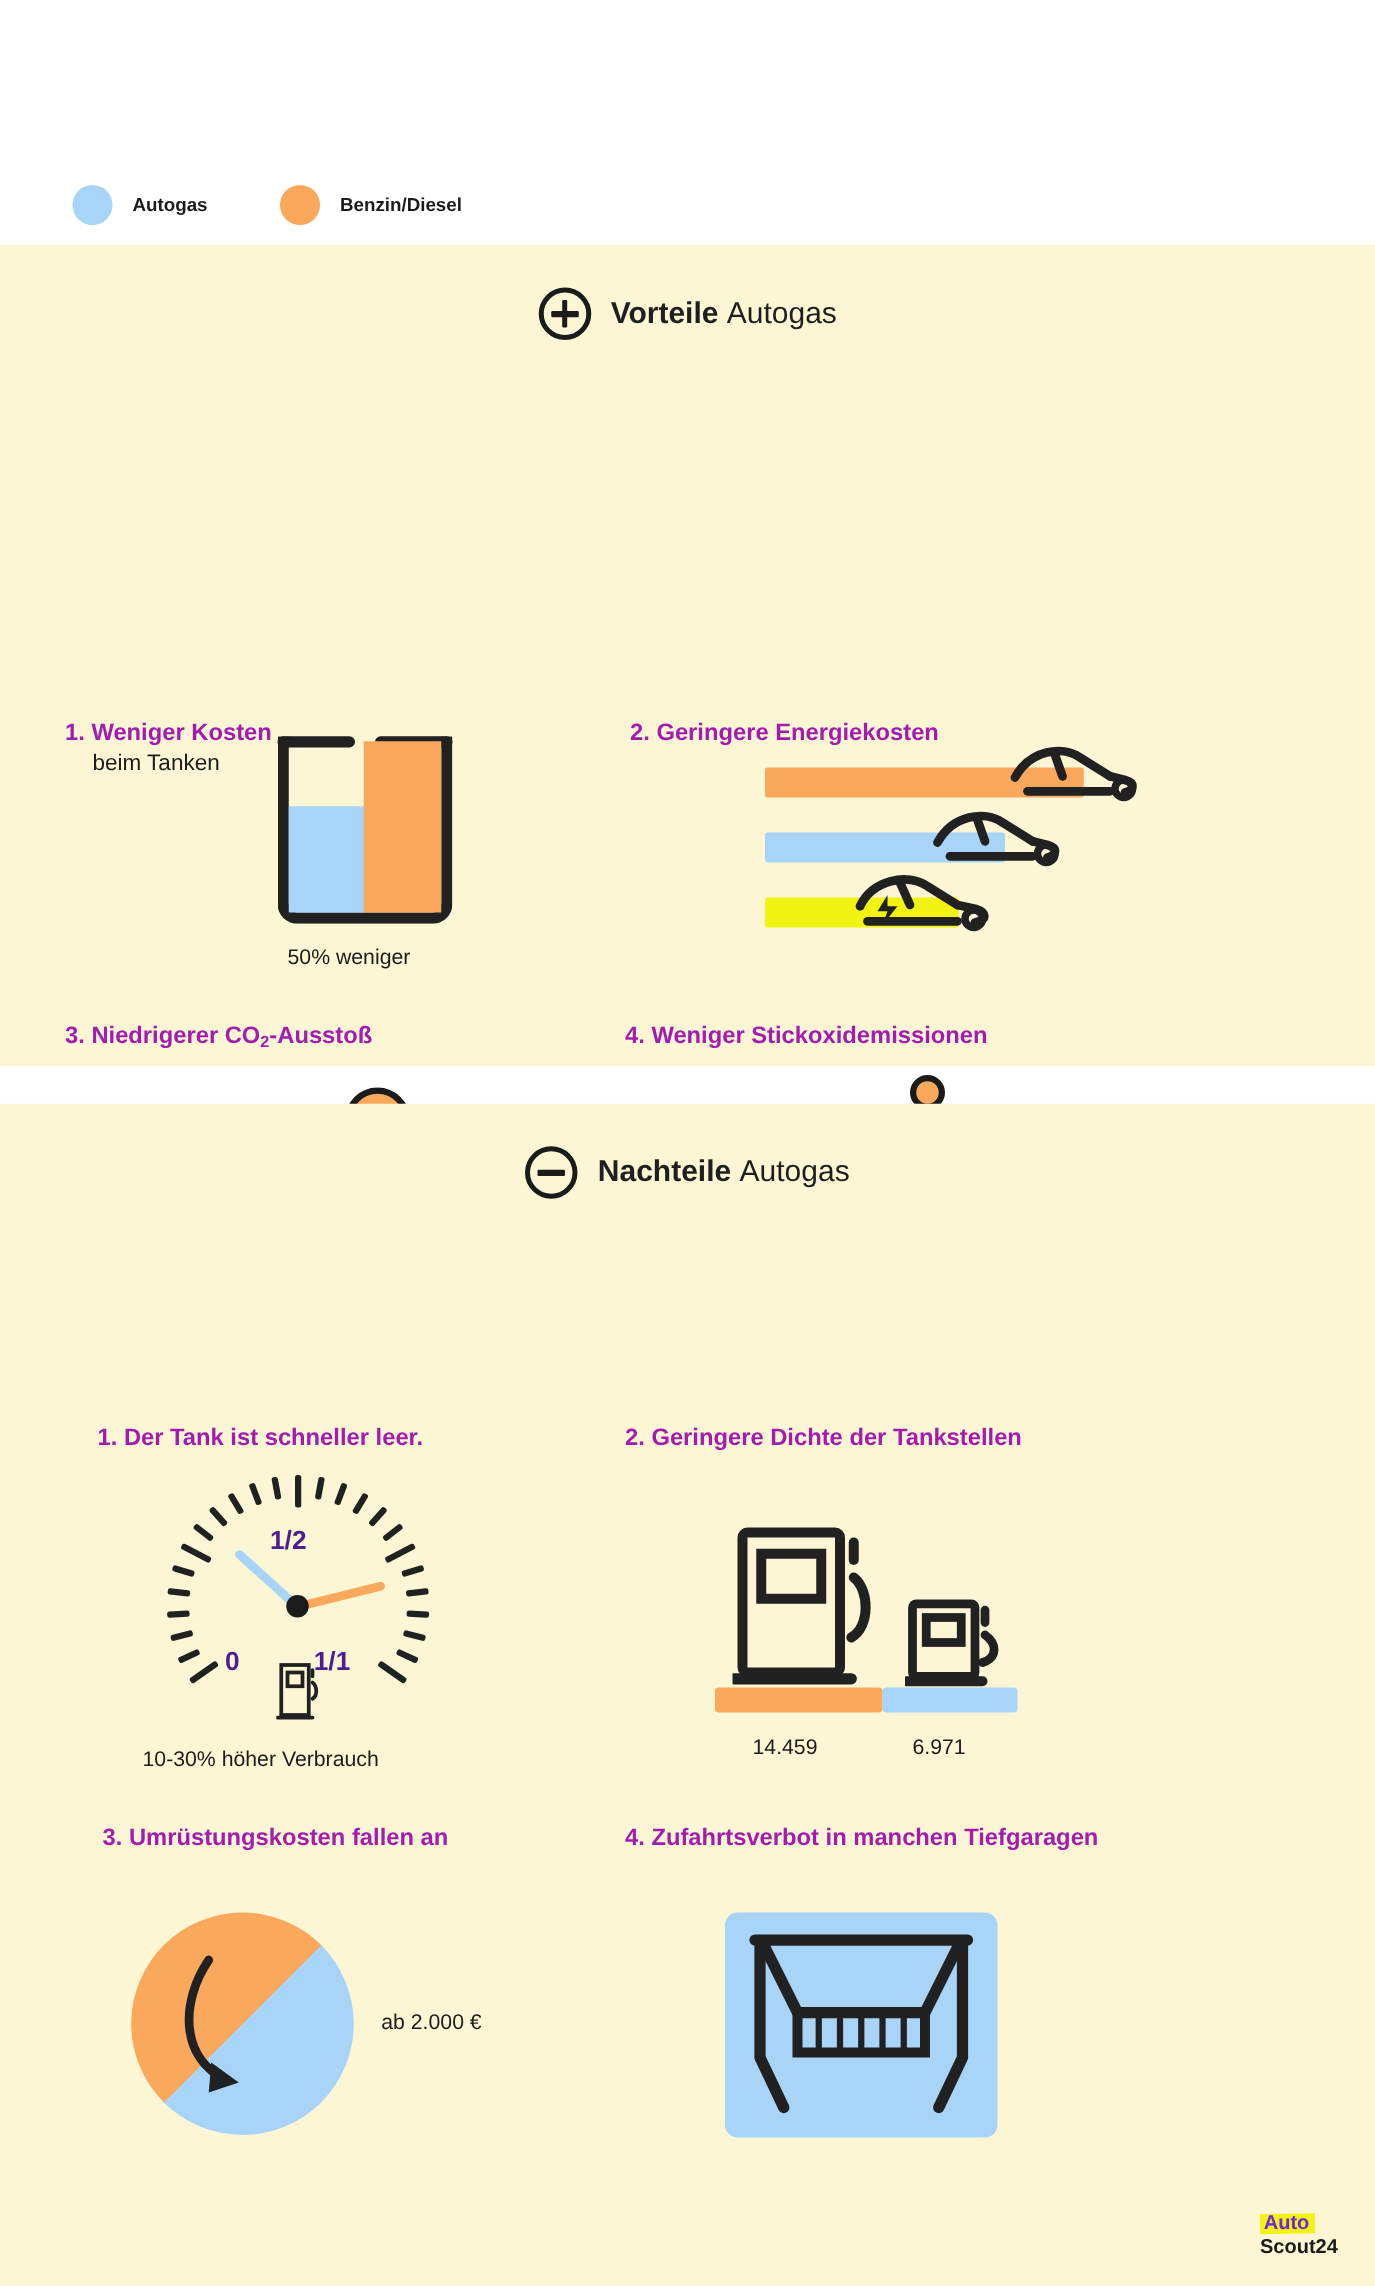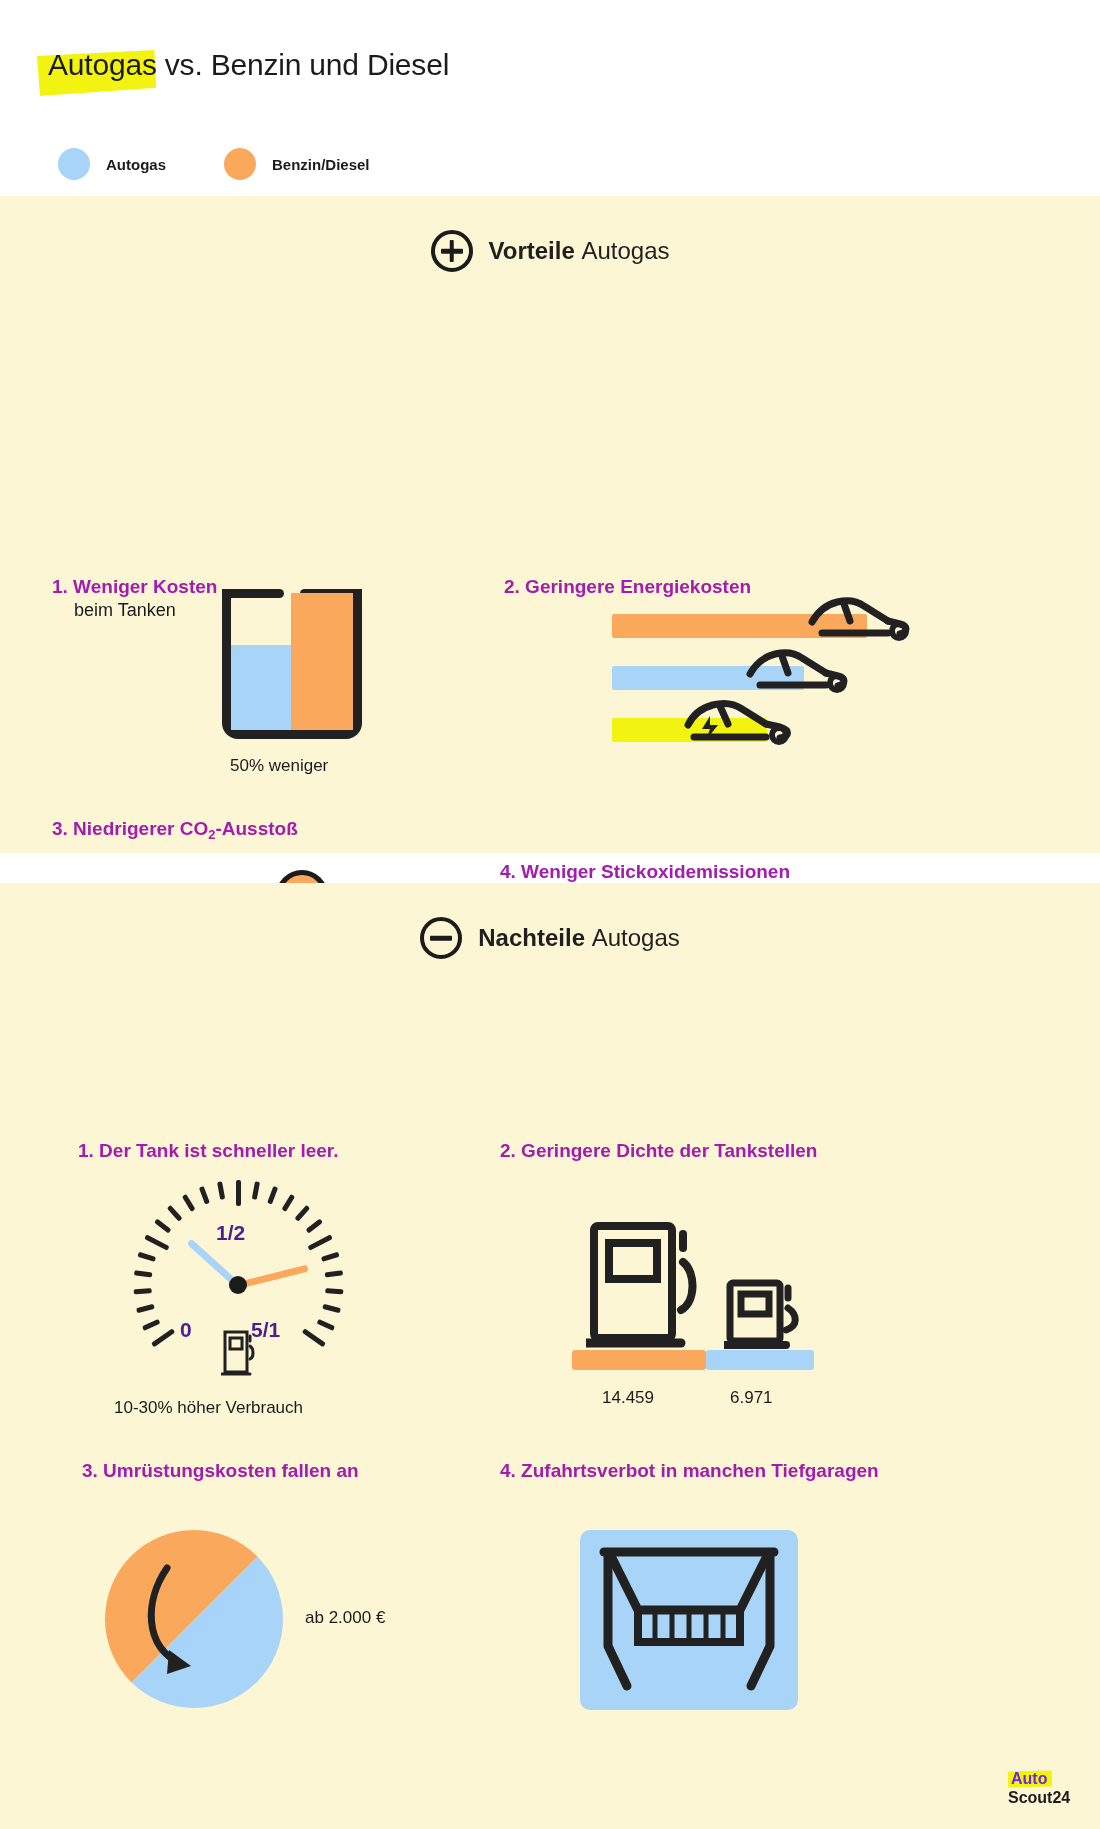--- a/index.html
+++ b/index.html
@@ -92,21 +92,21 @@
   .bar.yellow { background:#f3f312; width: 155px; top: 0; }
   .carIcon { position: absolute; top: -26px; }
 
   
   #p3 { left: 52px; top: 622px; width: 430px; }
   .co2-art { position: absolute; left: 90px; top: 50px; width: 300px; height: 180px; }
   .bubble { position: absolute; border-radius: 50%; border: 5px solid #1b1b1b; }
   #p3 .value-label { position: absolute; left: 32px; top: 118px; }
 
   
-  #p4 { left: 500px; top: 622px; width: 560px; margin-top: 43px; }
+  #p4 { left: 500px; top: 622px; width: 560px; }
   .nox-art { position: absolute; left: 150px; top: 40px; width: 330px; height: 230px; }
   #p4 .value-label { position: absolute; left: 18px; top: 130px; }
 
   
   #n1 { left: 60px; top: 1140px; width: 440px; }
   #n1 .item-title { margin-left: 18px; }
   .gauge { position: absolute; left: 58px; top: 45px; width: 240px; height: 200px; }
   .tickwrap { position:absolute; left:50%; top:50%; width:0; height:0; }
   .tick { position:absolute; width:5px; height:20px; background:#212121; border-radius:2px;
           left:-2.5px; transform-origin: 2.5px 105px; }
@@ -146,24 +146,20 @@
                        background:#f3f312; transform: rotate(-1deg); z-index:0; }
   .logo-auto span { position:relative; z-index:1; }
   .logo-scout { font-size:16px; font-weight:700; color:#1b1b1b; display:block; margin-top:1px; }
 
   .sub2 { font-size: 0.68em; vertical-align: -0.28em; }
 </style>
 </head>
 <body>
 
 <div class="header">
-  <div class="title-wrap">
-    <div class="highlight"></div>
-    <div class="title">Autogas vs. Benzin und Diesel</div>
-  </div>
 
   <div class="legend">
     <div class="legend-item">
       <span class="dot blue"></span>
       <span class="legend-label">Autogas</span>
     </div>
     <div class="legend-item">
       <span class="dot orange"></span>
       <span class="legend-label">Benzin/Diesel</span>
     </div>
@@ -309,21 +305,21 @@
         <div class="tick" style="height: 18px; transform: translateY(-105px) rotate(93.75deg); transform-origin: 2.5px 105px;"></div>
         <div class="tick" style="height: 18px; transform: translateY(-105px) rotate(104.167deg); transform-origin: 2.5px 105px;"></div>
         <div class="tick" style="height: 18px; transform: translateY(-105px) rotate(114.583deg); transform-origin: 2.5px 105px;"></div>
         <div class="tick" style="height: 26px; transform: translateY(-105px) rotate(125deg); transform-origin: 2.5px 105px;"></div>
       </div>
     <div class="needle blue" style="transform: rotate(222deg);"></div>
     <div class="needle orange" style="transform: rotate(-14deg);"></div>
     <div class="hub"></div>
     <div class="g-label" style="left:98px; top:36px;">1/2</div>
     <div class="g-label" style="left:62px; top:133px;">0</div>
-    <div class="g-label" style="left:133px; top:133px;">5/1</div>
+    <div class="g-label" style="left:133px; top:133px;">1/1</div>
     <svg style="position:absolute; left:103px; top:142px;" width="36" height="52" viewBox="0 0 36 52">
       <rect x="4" y="5" width="22" height="40" fill="none" stroke="#212121" stroke-width="3"></rect>
       <rect x="9" y="11" width="12" height="11" fill="none" stroke="#212121" stroke-width="3"></rect>
       <path d="M1 47 L29 47" stroke="#212121" stroke-width="3" stroke-linecap="round"></path>
       <path d="M29 9 L29 14 M29 19 C33 22, 33 30, 29 32" stroke="#212121" stroke-width="3" fill="none" stroke-linecap="round"></path>
     </svg>
   </div>
   <div class="value-label">10-30% höher Verbrauch</div>
 </div>
 

